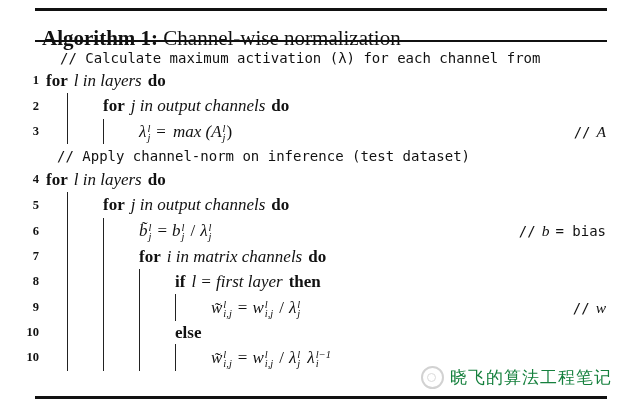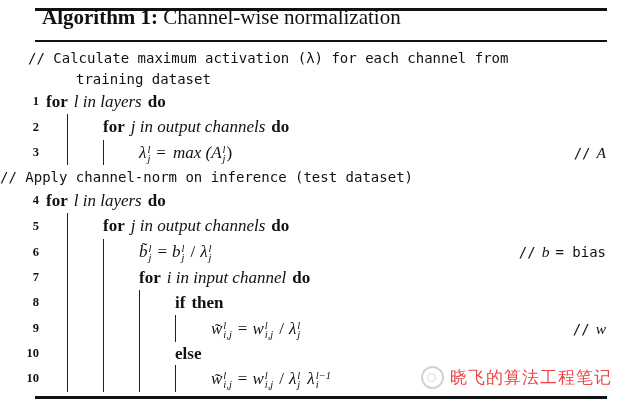--- a/index.html
+++ b/index.html
@@ -8,21 +8,21 @@
     width:640px;height:413px;
     background:#ffffff;
     font-family:"Liberation Serif","DejaVu Serif",serif;
     color:#111;
     overflow:hidden;
   }
   .rule{position:absolute;left:35px;width:572px;background:#111;}
   .rule-top{top:8px;height:3px;}
   .rule-mid{top:40px;height:2px;}
   .rule-bottom{top:396px;height:3px;}
-  .titlebar{position:absolute;left:42px;top:5px;font-size:21px;line-height:25px;white-space:nowrap;}
+  .titlebar{position:absolute;left:42px;top:26px;font-size:21px;line-height:25px;white-space:nowrap;}
   .titlebar .alg-label{font-weight:700;}
   .body{position:absolute;left:0;top:47px;right:0;}
   .row{display:flex;align-items:center;}
   .hA{height:21px}.hB{height:25px}.hC{height:26px}.hD{height:23px}.hE{height:27px}
   .num{width:46px;box-sizing:border-box;text-align:right;padding-right:7px;
        font-weight:700;font-size:12.5px;flex:0 0 auto;}
   .ind{flex:0 0 auto;width:35px;align-self:stretch;border-left:1.6px solid #222;}
   .ind.first{margin-left:21px;}
   .code{font-size:17px;white-space:nowrap;display:flex;align-items:center;}
   .kw{font-weight:700;}
@@ -30,31 +30,31 @@
   .eq,.divi{margin:0 5px;}
   .gap-l{margin-left:6px;text-align:right;}
   .fnname{margin-left:2px;font-style:italic;}
   
   .ss{display:inline-flex;flex-direction:column;align-items:flex-start;
       vertical-align:middle;margin:0 1px;transform:translateY(1px);}
   .ss .sp,.ss .sb{font-size:10.5px;line-height:9px;font-style:italic;}
   
   .cmt{font-family:"DejaVu Sans Mono","Liberation Mono",monospace;
        font-size:14px;color:#111;white-space:nowrap;}
-  .cmt-c1{padding-left:28px;}
+  .cmt-c1{padding-left:60px;}
   .cmt-c1b{padding-left:76px;}
-  .cmt-c2{}
+  .cmt-c2{padding-left:57px;}
   .rc{margin-left:auto;margin-right:34px;display:flex;align-items:center;
       font-family:"DejaVu Sans Mono","Liberation Mono",monospace;font-size:14px;}
   .rc > * + *{margin-left:6px;}
   .rc .mvar{font-family:"Liberation Serif","DejaVu Serif",serif;
             font-style:italic;font-size:15.5px;}
   
   .watermark{position:absolute;right:28px;top:366px;display:flex;align-items:center;
-             color:#ef4444;font-size:17px;letter-spacing:1px;
+             color:#15803d;font-size:17px;letter-spacing:1px;
              font-family:"DejaVu Sans","Liberation Sans",sans-serif;}
   .wm-icon{width:19px;height:19px;border:2px solid #d2d2d2;border-radius:50%;
            margin-right:6px;position:relative;flex:0 0 auto;}
   .wm-icon::after{content:"";position:absolute;left:4px;top:5px;width:7px;height:7px;
                   border:1.5px solid #dadada;border-radius:50%;}
 </style>
 </head>
 <body>
 
 <div class="canvas">
@@ -66,23 +66,20 @@
     <span>Channel-wise normalization</span>
   </div>
 
   <div class="rule rule-mid"></div>
 
   <div class="body">
 
     <div class="row hA cmt cmt-c1">
       <span>// Calculate maximum activation (λ) for each channel from</span>
     </div>
-    <div class="row hA cmt cmt-c1b">
-      <span>training dataset</span>
-    </div>
 
     <div class="row hB">
       <span class="num">1</span>
       <span class="code">
         <span class="kw">for</span>
         <span class="it gap-l">l in layers</span>
         <span class="kw gap-l">do</span>
       </span>
     </div>
 
@@ -173,32 +170,33 @@
         <span>= bias</span>
       </span>
     </div>
 
     <div class="row hB">
       <span class="num">7</span>
       <span class="ind first"></span>
       <span class="ind"></span>
       <span class="code">
         <span class="kw">for</span>
-        <span class="it gap-l">i in input channel</span>
+        <span class="it gap-l">i in matrix channels</span>
         <span class="kw gap-l">do</span>
       </span>
     </div>
 
     <div class="row hB">
       <span class="num">8</span>
       <span class="ind first"></span>
       <span class="ind"></span>
       <span class="ind"></span>
       <span class="code">
         <span class="kw">if</span>
+        <span class="it gap-l">l = first layer</span>
         <span class="kw gap-l">then</span>
       </span>
     </div>
 
     <div class="row hE">
       <span class="num">9</span>
       <span class="ind first"></span>
       <span class="ind"></span>
       <span class="ind"></span>
       <span class="ind"></span>

